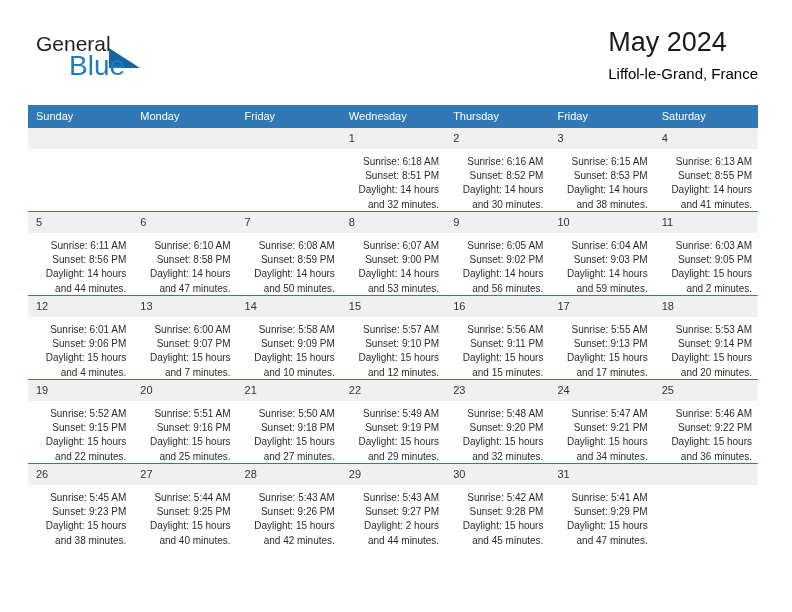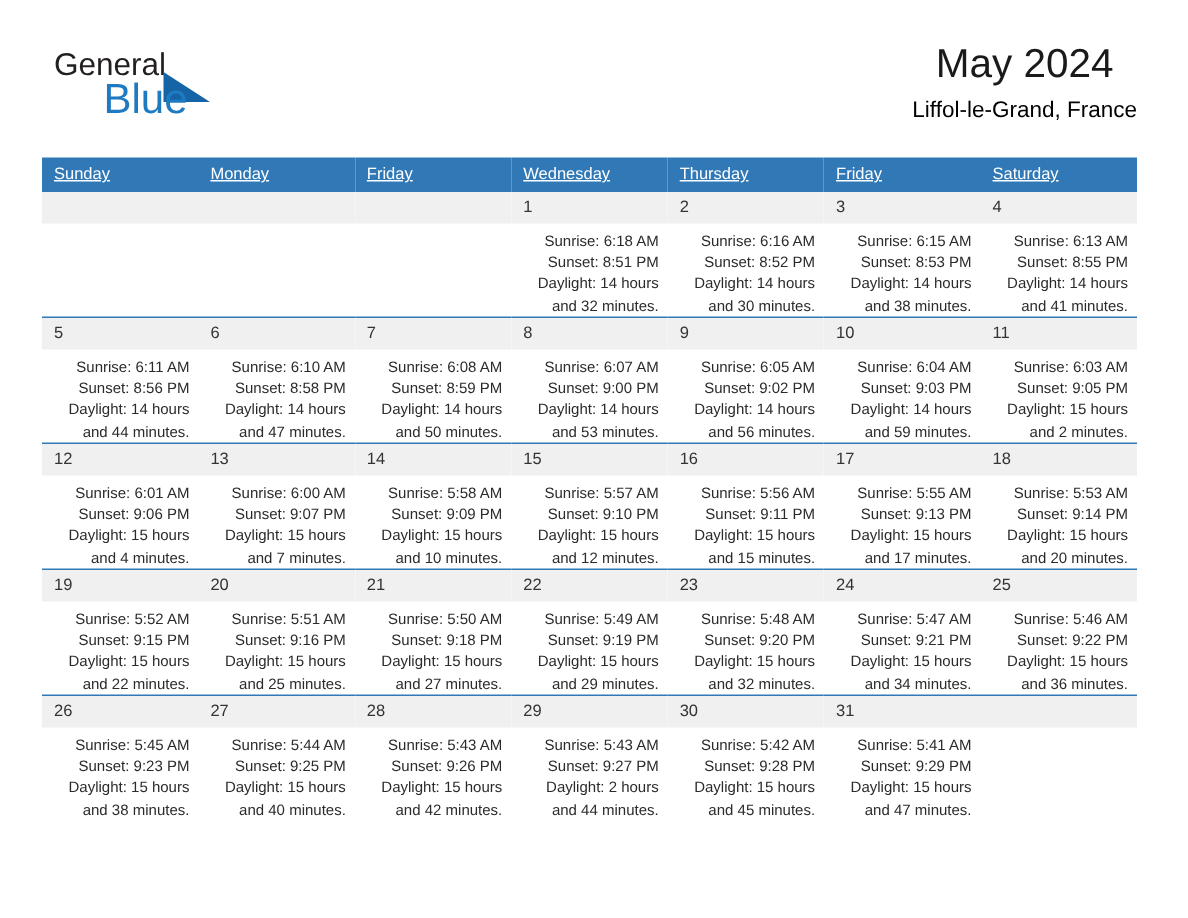--- a/index.html
+++ b/index.html
@@ -62,21 +62,21 @@
     width: 0;
     height: 0;
     border-left: 31px solid #1565a6;
     border-top: 20px solid transparent;
   }
 
   .title-block {
     position: absolute;
     right: 0;
     top: 0;
-    text-align: center;
+    text-align: left;
   }
   .cal-title {
     font-size: 27px;
     color: #1a1a1a;
     line-height: 32px;
     white-space: nowrap;
   }
   .cal-subtitle {
     margin-top: 7px;
     font-size: 15px;
@@ -96,21 +96,20 @@
   }
   .calendar th {
     background: #3179b6;
     color: #ffffff;
     font-size: 11px;
     font-weight: normal;
     text-align: left;
     padding: 5px 0 5px 8px;
     height: 11px;
     line-height: 13px;
-    text-decoration: underline;
   }
   .calendar td {
     vertical-align: top;
     padding: 0;
     width: 104.28px;
     border-top: 1px solid #3179b6;
     background: #ffffff;
   }
   .calendar tr.week-first td {
     border-top: none;

